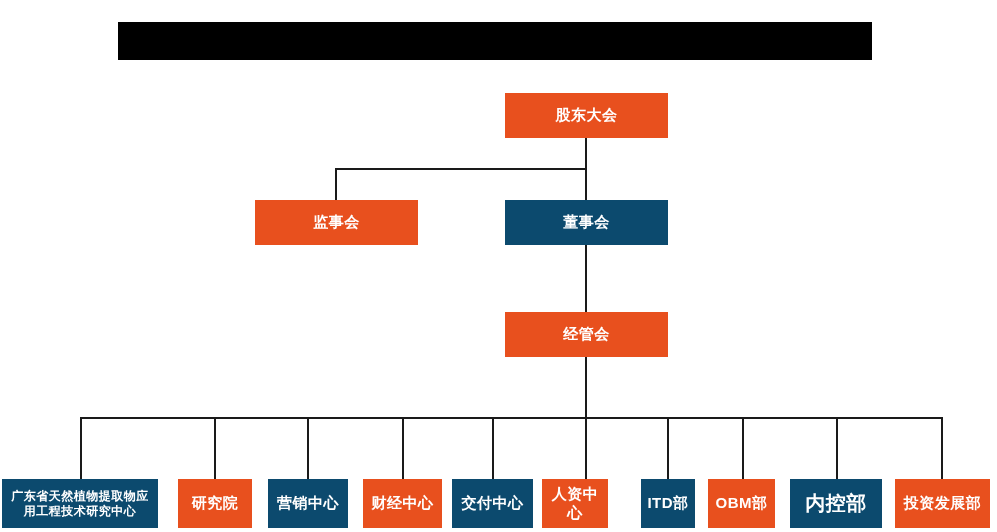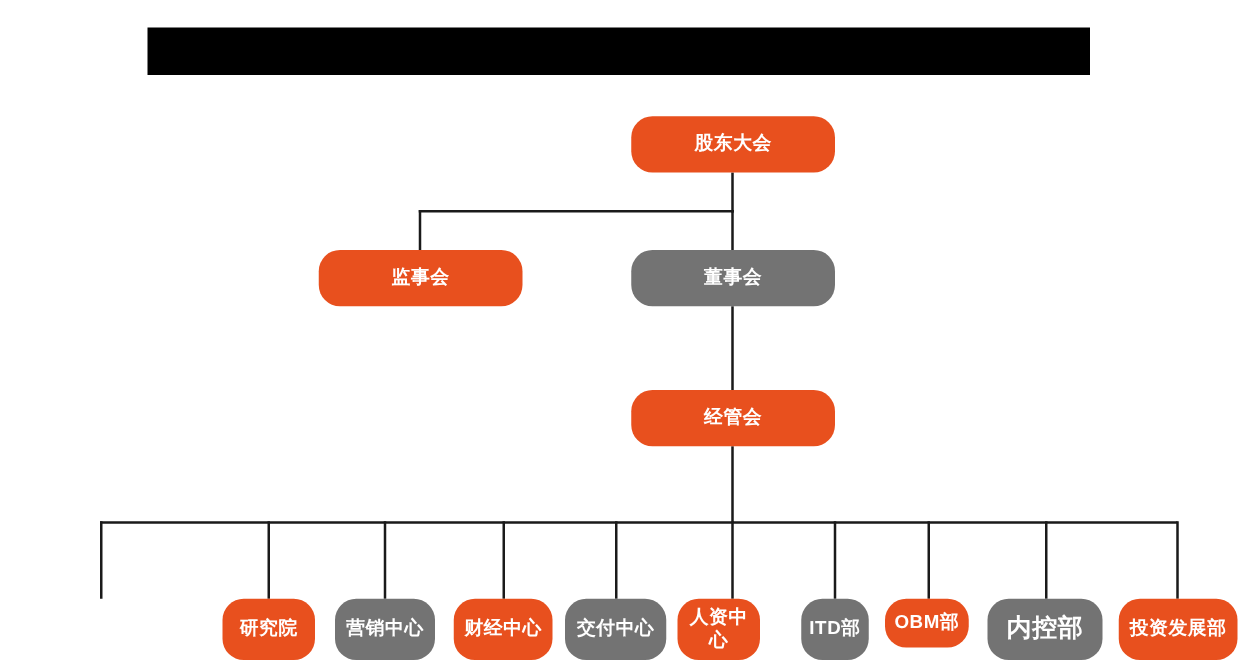--- a/index.html
+++ b/index.html
@@ -30,24 +30,23 @@
     box-sizing: border-box;
     display: flex;
     align-items: center;
     justify-content: center;
     text-align: center;
     color: #ffffff;
     font-weight: bold;
     letter-spacing: 0.5px;
     line-height: 1.25;
     z-index: 3;
-    border-radius: 17px;
   }
   .node.dark  { background: #E8501E; }
-  .node.light { background: #737373; }
+  .node.light { background: #0c4a6e; }
   .node .label { display: block; padding: 0 4px; }
 
   
   .conn {
     position: absolute;
     background: #1a1a1a;
     z-index: 1;
   }
   .vline { width: 2px; }
   .hline { height: 2px; }
@@ -93,20 +92,23 @@
   <div class="conn vline" style="left:214px; top:417px; height:62px;"></div>
   <div class="conn vline" style="left:307px; top:417px; height:62px;"></div>
   <div class="conn vline" style="left:402px; top:417px; height:62px;"></div>
   <div class="conn vline" style="left:492px; top:417px; height:62px;"></div>
   <div class="conn vline" style="left:585px; top:417px; height:62px;"></div>
   <div class="conn vline" style="left:667px; top:417px; height:62px;"></div>
   <div class="conn vline" style="left:742px; top:417px; height:62px;"></div>
   <div class="conn vline" style="left:836px; top:417px; height:62px;"></div>
   <div class="conn vline" style="left:941px; top:417px; height:62px;"></div>
 
+  <div class="node light" style="left:2px; top:479px; width:156px; height:49px; font-size:12px;">
+    <span class="label"><span>广东省天然植物提取物应</span><br><span>用工程技术研究中心</span></span>
+  </div>
 
   <div class="node dark" style="left:178px; top:479px; width:74px; height:49px; font-size:15px;">
     <span class="label">研究院</span>
   </div>
 
   <div class="node light" style="left:268px; top:479px; width:80px; height:49px; font-size:15px;">
     <span class="label">营销中心</span>
   </div>
 
   <div class="node dark" style="left:363px; top:479px; width:79px; height:49px; font-size:15px;">
@@ -118,21 +120,21 @@
   </div>
 
   <div class="node dark" style="left:542px; top:479px; width:66px; height:49px; font-size:15px;">
     <span class="label">人资中心</span>
   </div>
 
   <div class="node light" style="left:641px; top:479px; width:54px; height:49px; font-size:15px;">
     <span class="label">ITD部</span>
   </div>
 
-  <div class="node dark" style="left:708px; top:479px; width:67px; height:39px; font-size:15px;">
+  <div class="node dark" style="left:708px; top:479px; width:67px; height:49px; font-size:15px;">
     <span class="label">OBM部</span>
   </div>
 
   <div class="node light" style="left:790px; top:479px; width:92px; height:49px; font-size:20px;">
     <span class="label">内控部</span>
   </div>
 
   <div class="node dark" style="left:895px; top:479px; width:95px; height:49px; font-size:15px;">
     <span class="label">投资发展部</span>
   </div>

